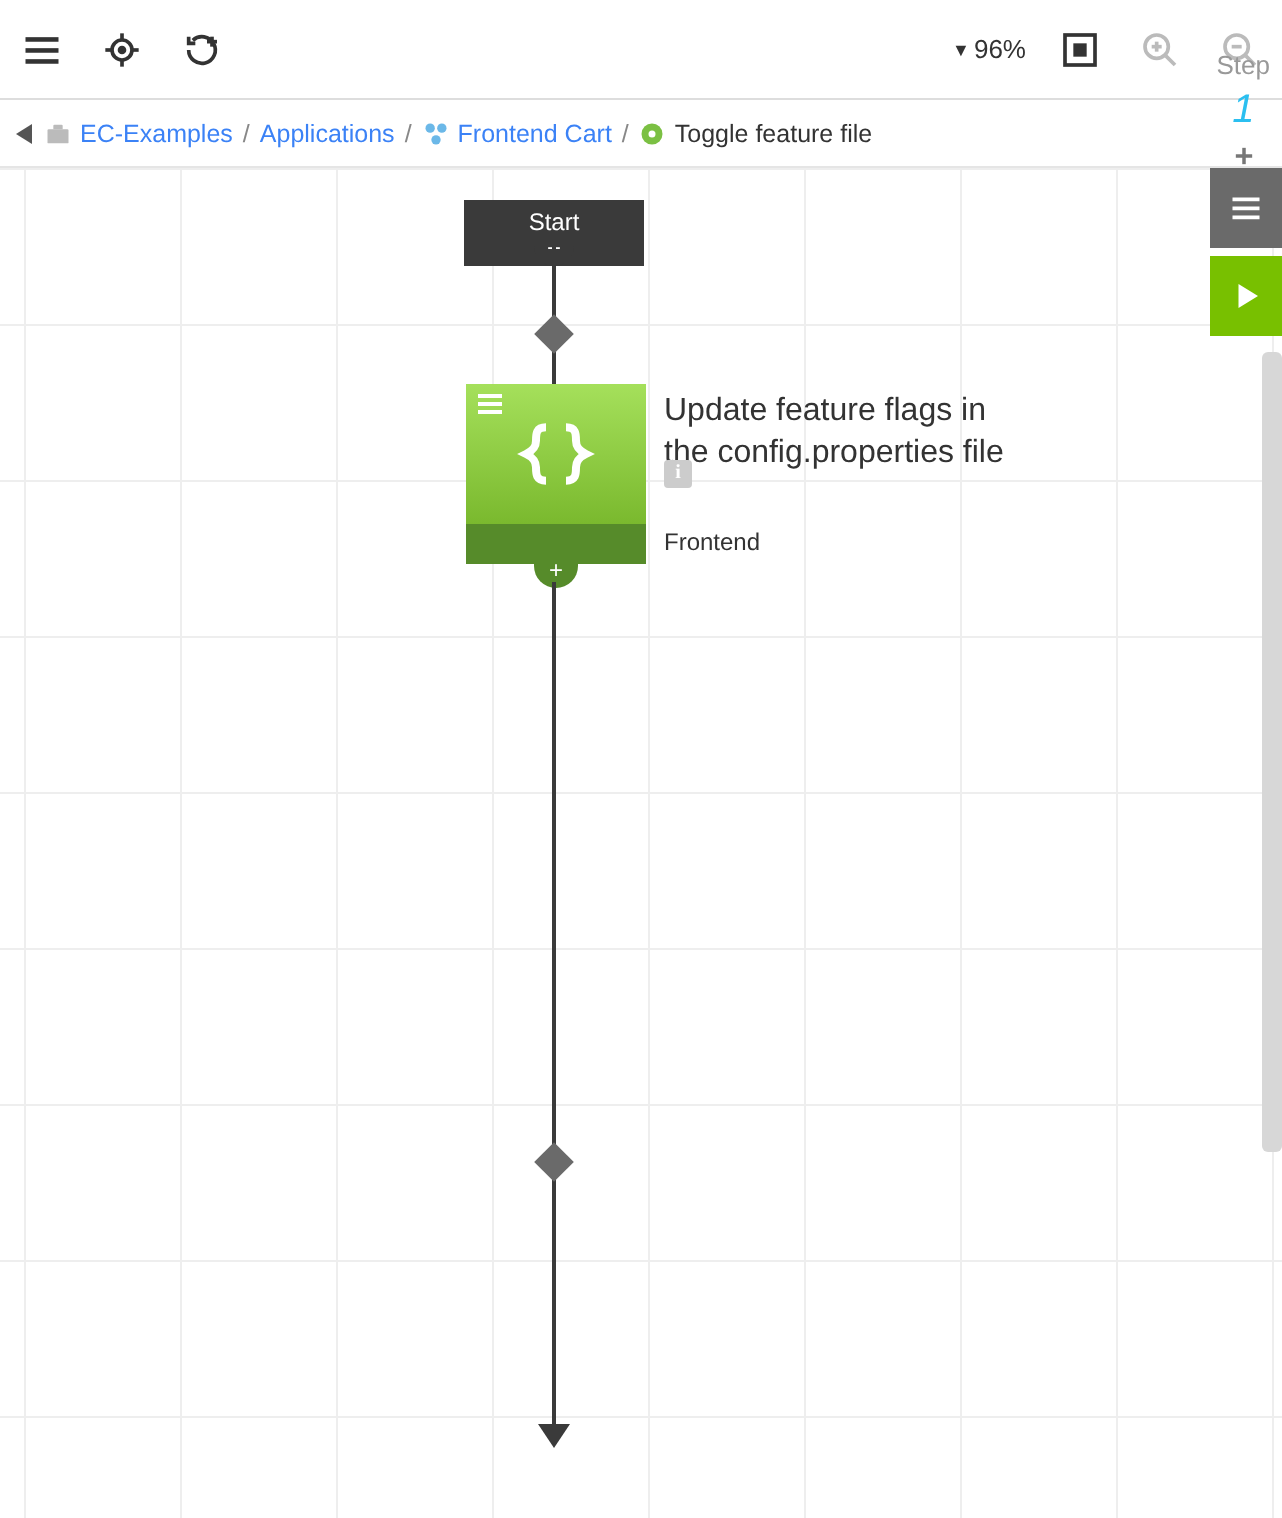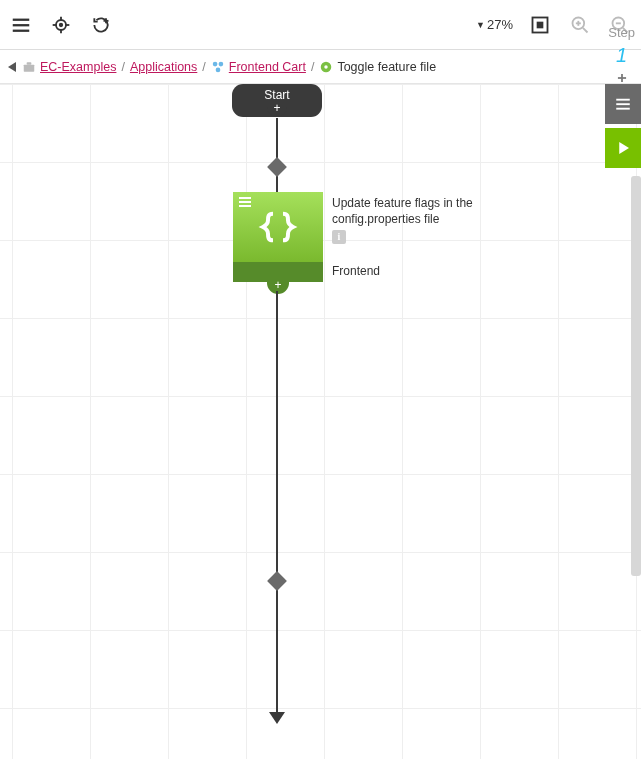--- a/index.html
+++ b/index.html
@@ -69,21 +69,21 @@
       width: 12px;
       height: 14px;
       cursor: pointer;
     }
     .bc-icon {
       width: 14px;
       height: 14px;
       display: inline-flex;
     }
     .bc-sep { color: #888; margin: 0 1px; }
-    .bc-text { color: #be185d; text-decoration: underline; }
+    .bc-text { color: #3b82f6; }
     .bc-strong { color: #333; font-weight: 500; }
 
     .step-indicator {
       display: flex;
       align-items: center;
       gap: 4px;
       color: #888;
       font-size: 13px;
       flex-direction: column;
     }
@@ -149,21 +149,21 @@
     .node-start, .node-finish {
       position: absolute;
       left: 232px;
       width: 90px;
       background: #3a3a3a;
       color: #fff;
       text-align: center;
       font-size: 12px;
       padding: 4px 0 1px 0;
     }
-    .node-start { top: 0; border-radius: 11px; }
+    .node-start { top: 16px; }
     .node-finish { top: 645px; padding: 6px 0; }
     .plus-handle {
       width: 20px;
       height: 14px;
       background: #3a3a3a;
       border-radius: 0 0 10px 10px;
       margin: 0 auto;
       display: flex;
       align-items: flex-start;
       justify-content: center;
@@ -249,21 +249,21 @@
       color: #fff;
       font-size: 12px;
       text-align: center;
       line-height: 10px;
     }
 
     .node-label {
       position: absolute;
       left: 332px;
       top: 112px;
-      font-size: 12px;
+      font-size: 16px;
       color: #333;
       width: 180px;
       line-height: 1.3;
     }
     .node-info-icon {
       position: absolute;
       left: 332px;
       top: 146px;
       width: 14px;
       height: 14px;
@@ -311,21 +311,21 @@
           <path d="M4 12 a8 8 0 1 0 2.5 -5.8"></path>
           <polyline points="4,4 4,8 8,8"></polyline>
           <line x1="18" y1="4" x2="18" y2="10"></line>
           <line x1="15" y1="7" x2="21" y2="7"></line>
         </svg>
     </div>
   </div>
   <div class="toolbar-right">
     <div class="zoom-label">
       <span class="zoom-caret">▼</span>
-      <span>27%</span>
+      <span>96%</span>
     </div>
     <div class="tb-icon">
       <svg width="20" height="20" viewBox="0 0 24 24" fill="none" stroke="#333" stroke-width="2.2">
           <rect x="3" y="3" width="18" height="18"></rect>
           <rect x="8" y="8" width="8" height="8" fill="#333" stroke="none"></rect>
         </svg>
     </div>
     <div class="tb-icon disabled-icon">
       <svg width="20" height="20" viewBox="0 0 24 24" fill="none" stroke="currentColor" stroke-width="2.2">
           <circle cx="10" cy="10" r="7"></circle>

